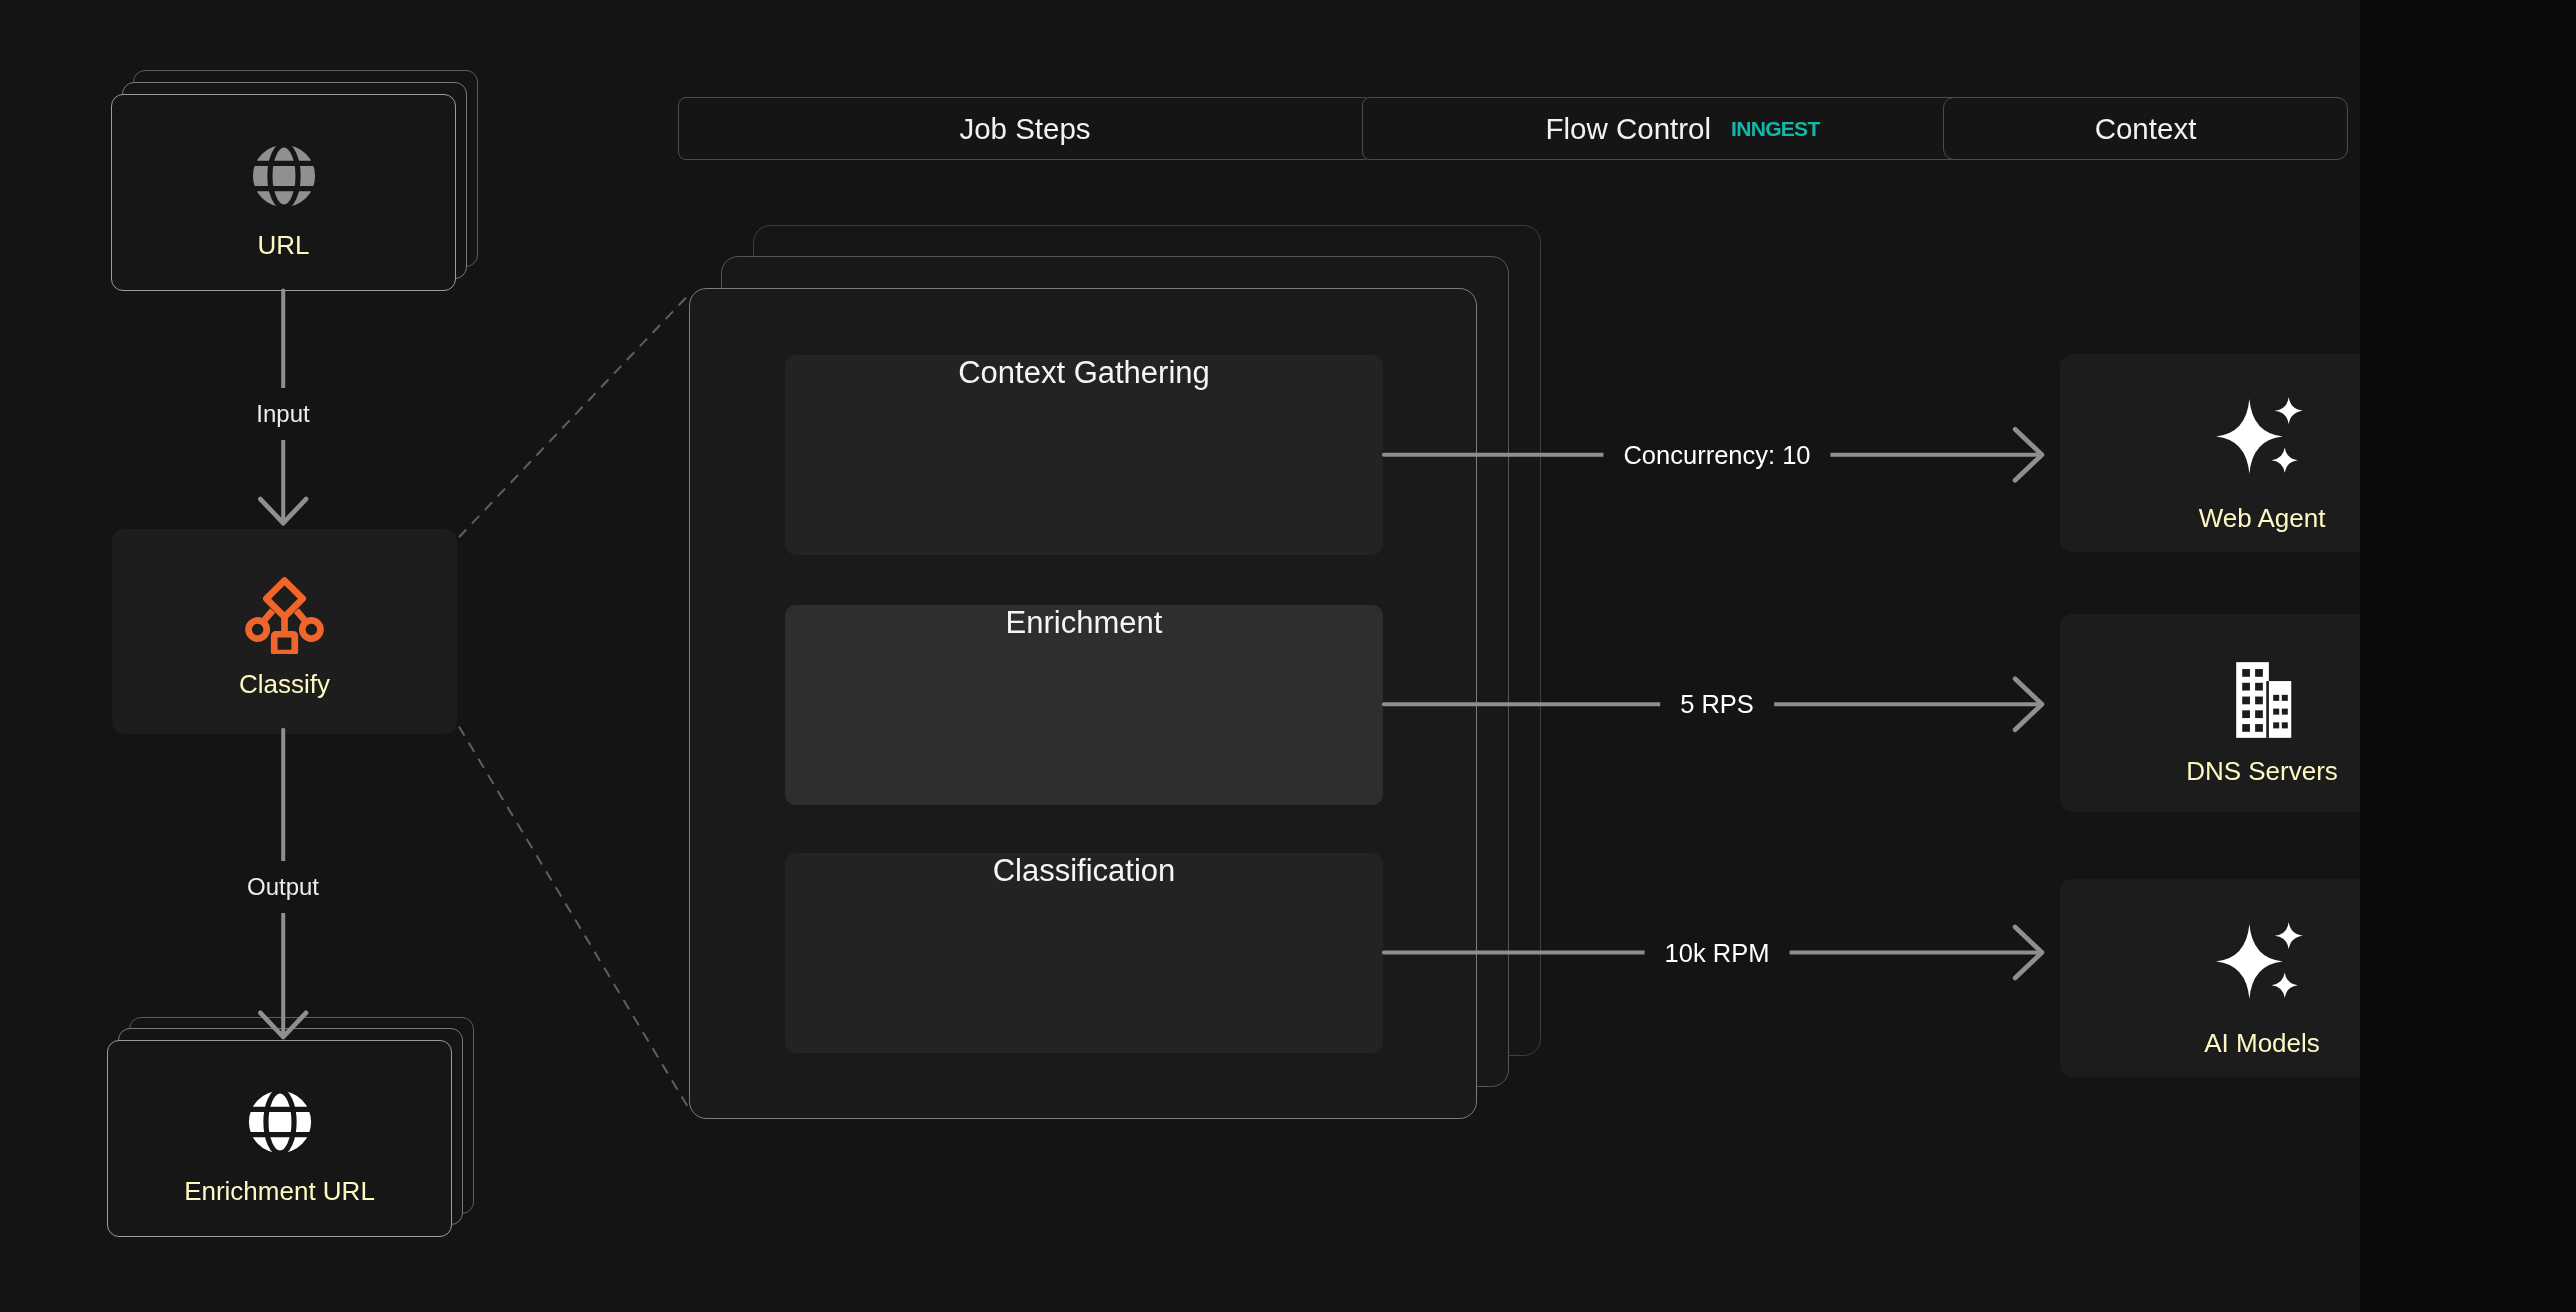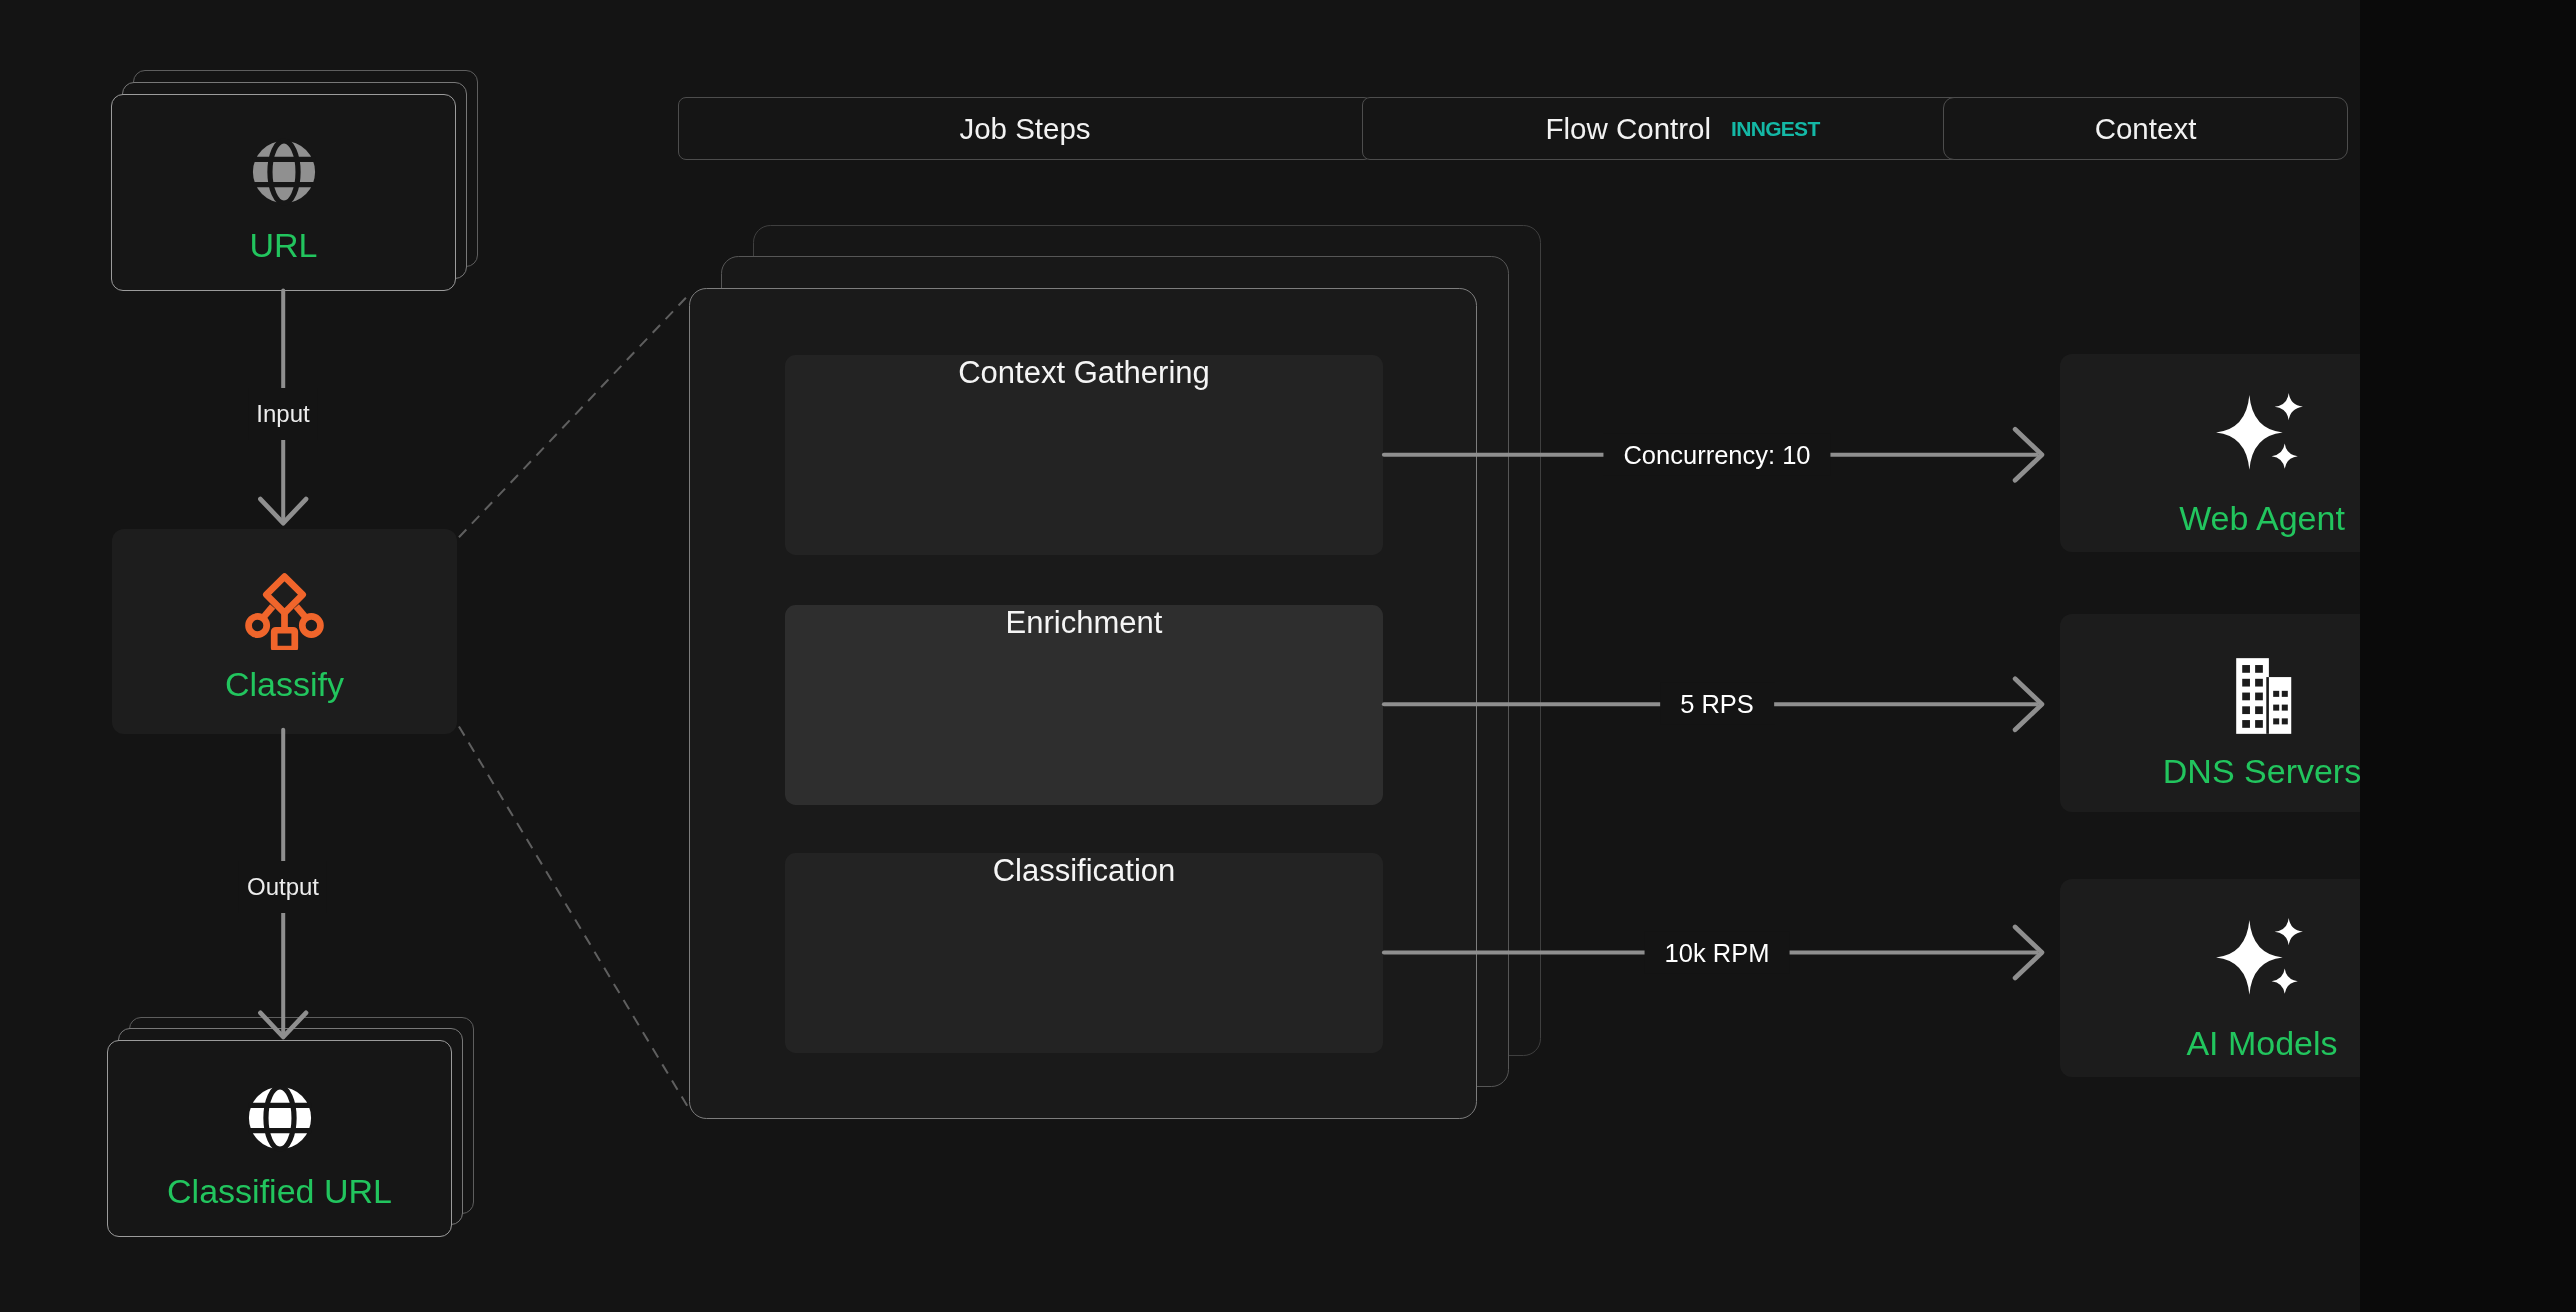--- a/index.html
+++ b/index.html
@@ -21,21 +21,21 @@
   .logo{font-weight:800;font-size:21px;letter-spacing:-0.7px;color:#14b8a6;}
   
   .layer{position:absolute;width:345px;height:197px;border-radius:12px;box-sizing:border-box;}
   .layer.back{border:1.3px solid #5e5e5e;background:#141414;}
   .layer.mid{border:1.3px solid #787878;background:#151515;}
   .layer.front{
     border:1.3px solid #9c9c9c;background:#161616;
     display:flex;flex-direction:column;align-items:center;justify-content:center;
     gap:17.4px;padding-top:14.8px;
   }
-  .card-label{font-size:34px;color:#22c55e;white-space:nowrap;}
+  .card-label{font-size:26px;color:#fef9c3;white-space:nowrap;}
   
   .classify{
     position:absolute;left:112px;top:529px;width:345px;height:205px;
     background:#1d1d1d;border-radius:12px;
     display:flex;flex-direction:column;align-items:center;justify-content:center;
     gap:14.8px;padding-top:12px;box-sizing:border-box;
   }
   
   .panel{position:absolute;width:788px;height:831px;border-radius:17.4px;box-sizing:border-box;}
   .panel.p-back{left:753px;top:225px;border:1.3px solid #3f3f3f;background:#161616;}
@@ -108,21 +108,21 @@
 
   <div class="layer back" style="left:129px;top:1017px;"></div>
   <div class="layer mid" style="left:118px;top:1028px;"></div>
   <div class="layer front" style="left:107px;top:1040px;">
     <svg class="icon" viewBox="0 0 100 100" width="74" height="74">
       <circle cx="50" cy="50" r="42" fill="#ffffff"></circle>
       <ellipse cx="50" cy="50" rx="19" ry="42" fill="none" stroke="#161616" stroke-width="7"></ellipse>
       <line x1="8" y1="33" x2="92" y2="33" stroke="#161616" stroke-width="7"></line>
       <line x1="8" y1="67" x2="92" y2="67" stroke="#161616" stroke-width="7"></line>
     </svg>
-    <div class="card-label">Classified URL</div>
+    <div class="card-label">Enrichment URL</div>
   </div>
 
   <div class="panel p-back"></div>
   <div class="panel p-mid"></div>
   <div class="panel p-front"></div>
 
   <div class="step" style="top:355px;">
     <span>Context Gathering</span>
   </div>
   <div class="step hl" style="top:605px;">

